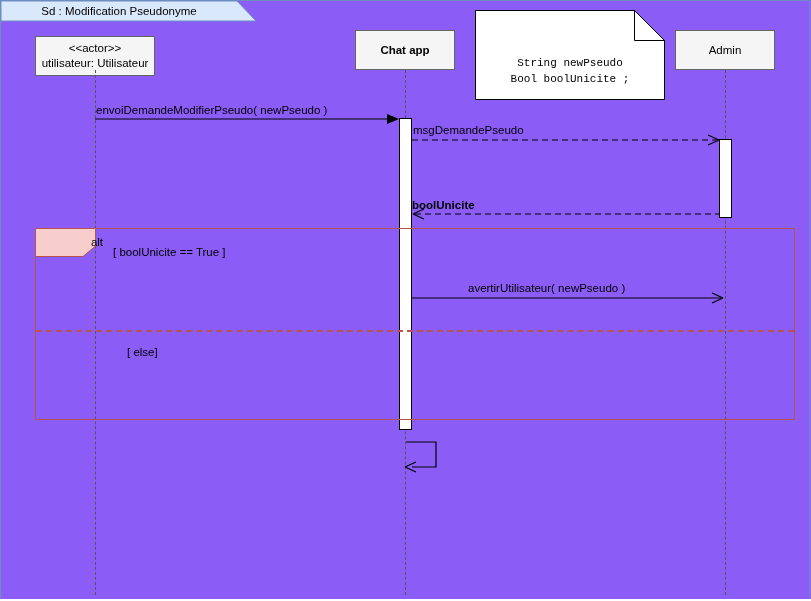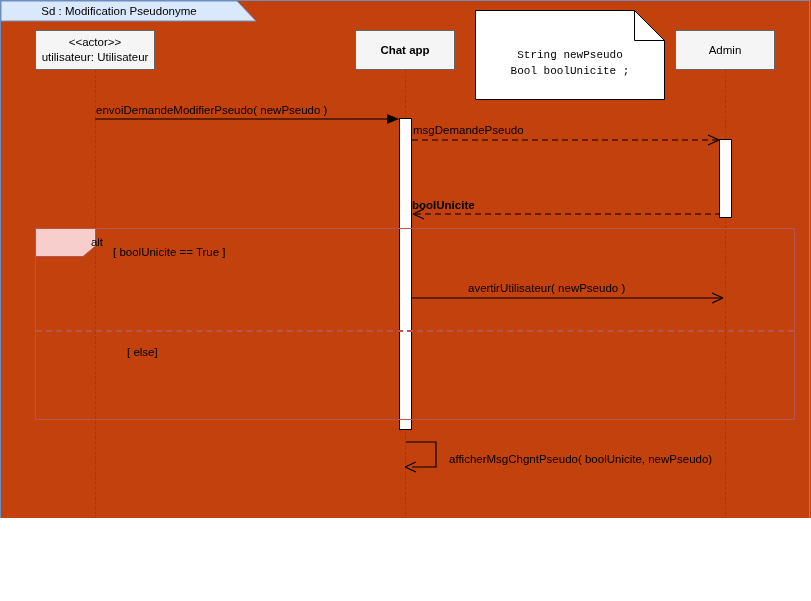--- a/index.html
+++ b/index.html
@@ -6,22 +6,22 @@
     margin: 0;
     padding: 0;
     background: #ffffff;
   }
   body {
     font-family: "Liberation Sans", sans-serif;
   }
   #canvas {
     position: relative;
     width: 811px;
-    height: 518px;
-    background: #c2410c;
+    height: 599px;
+    background: #8b5cf6;
     overflow: hidden;
   }
   
   .frame-border {
     position: absolute;
     left: 0;
     top: 0;
     width: 810px;
     height: 600px;
     border: 1px solid #6c8ebf;
@@ -76,21 +76,21 @@
     border: 1px solid #000000;
     box-sizing: border-box;
   }
   
   .note-wrap {
     position: absolute;
   }
   .note-text {
     position: absolute;
     left: 0;
-    top: 8px;
+    top: 16px;
     width: 100%;
     height: 100%;
     display: flex;
     flex-direction: column;
     align-items: center;
     justify-content: center;
     font-family: "Liberation Mono", monospace;
     font-size: 11px;
     line-height: 16px;
     color: #000000;
@@ -150,21 +150,21 @@
 
   <div class="frame-border"></div>
 
   <div class="sd-tab">
     <svg width="255" height="21" viewBox="0 0 255 21">
       <path d="M 0 0 L 236 0 L 255 20 L 0 20 Z" fill="#dae8fc" stroke="#6c8ebf" stroke-width="1"></path>
     </svg>
     <div class="sd-tab-label">Sd :  Modification Pseudonyme</div>
   </div>
 
-  <div class="lifeline-box" style="left:35px; top:30px; width:120px; height:40px;">
+  <div class="lifeline-box" style="left:35px; top:36px; width:120px; height:40px;">
     <span>&lt;&lt;actor&gt;&gt;</span>
     <span>utilisateur: Utilisateur</span>
   </div>
   <div class="lifeline-line" style="left:95px; top:70px; height:525px;"></div>
 
   <div class="lifeline-box" style="left:355px; top:30px; width:100px; height:40px;font-weight:bold;">
     <span>Chat app</span>
   </div>
   <div class="lifeline-line" style="left:405px; top:70px; height:525px;"></div>
 
@@ -221,15 +221,14 @@
   <div class="msg-label" style="left:436px; top:282px; width:312px;margin-left:32px;">avertirUtilisateur( newPseudo )</div>
   <svg class="msg-svg" style="left:412px; top:291px;" width="315" height="14">
     <line x1="0" y1="7" x2="309" y2="7" stroke="#000000" stroke-width="1.2"></line>
     <path d="M 311 7 L 300 2 M 311 7 L 300 12" fill="none" stroke="#000000" stroke-width="1.2"></path>
   </svg>
 
   <svg class="msg-svg" style="left:398px; top:438px;" width="50" height="36">
     <path d="M 8 4 L 38 4 L 38 29 L 14 29" fill="none" stroke="#000000" stroke-width="1.2"></path>
     <path d="M 7 29 L 18 24 M 7 29 L 18 34" fill="none" stroke="#000000" stroke-width="1.2"></path>
   </svg>
-  <div class="msg-label" style="left:449px; top:453px; text-align:left;">afficherMsgChgntPseudo( boolUnicite, newPseudo)</div>
 
 </div>
 
 </body></html>

